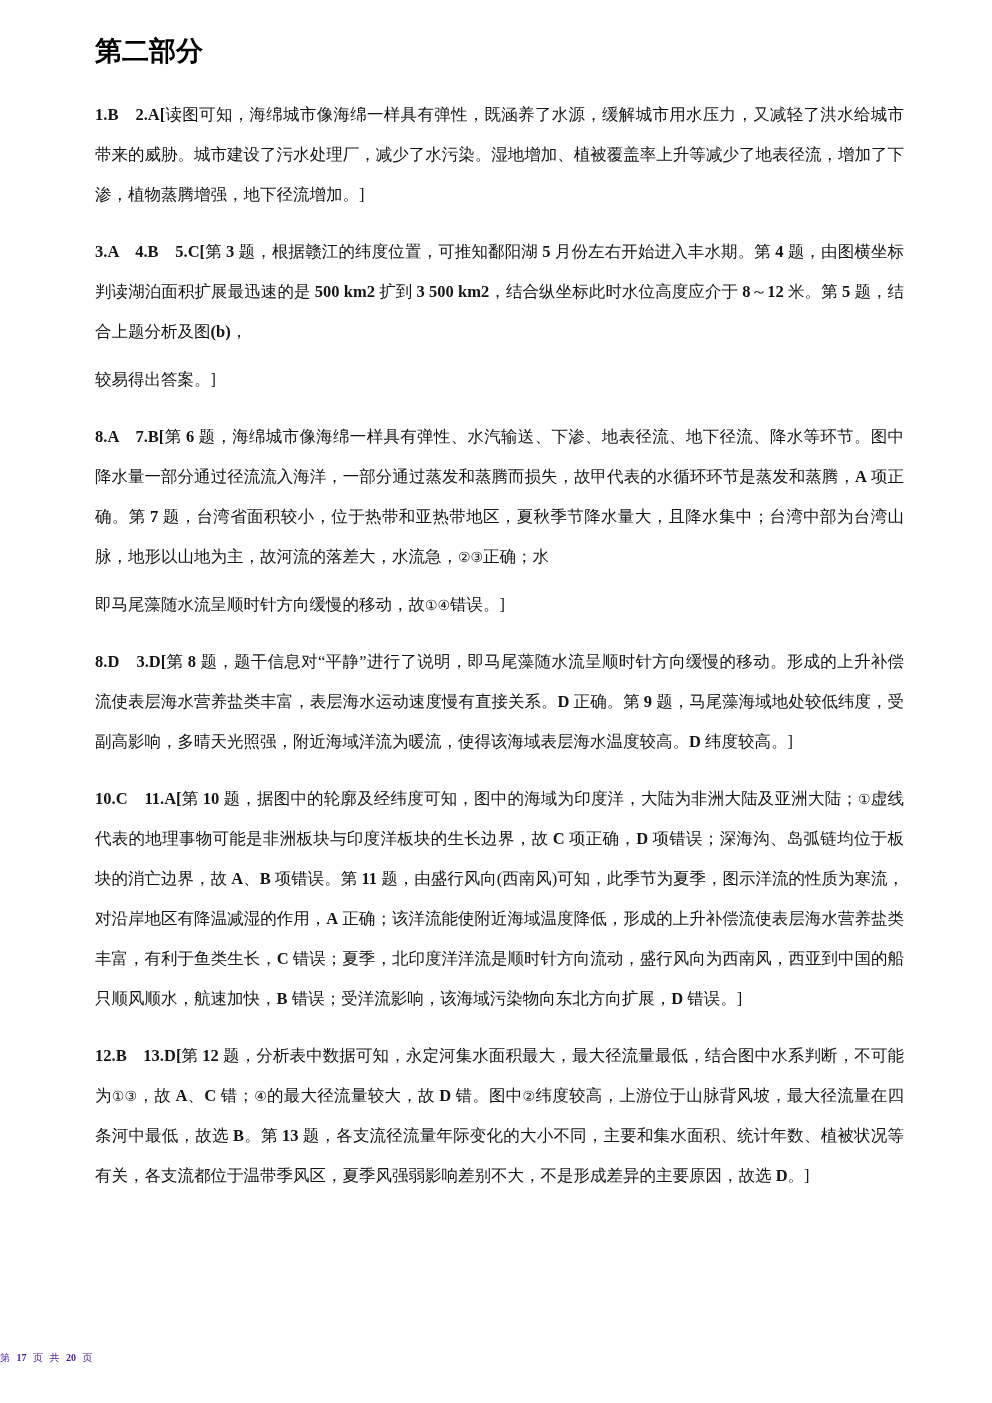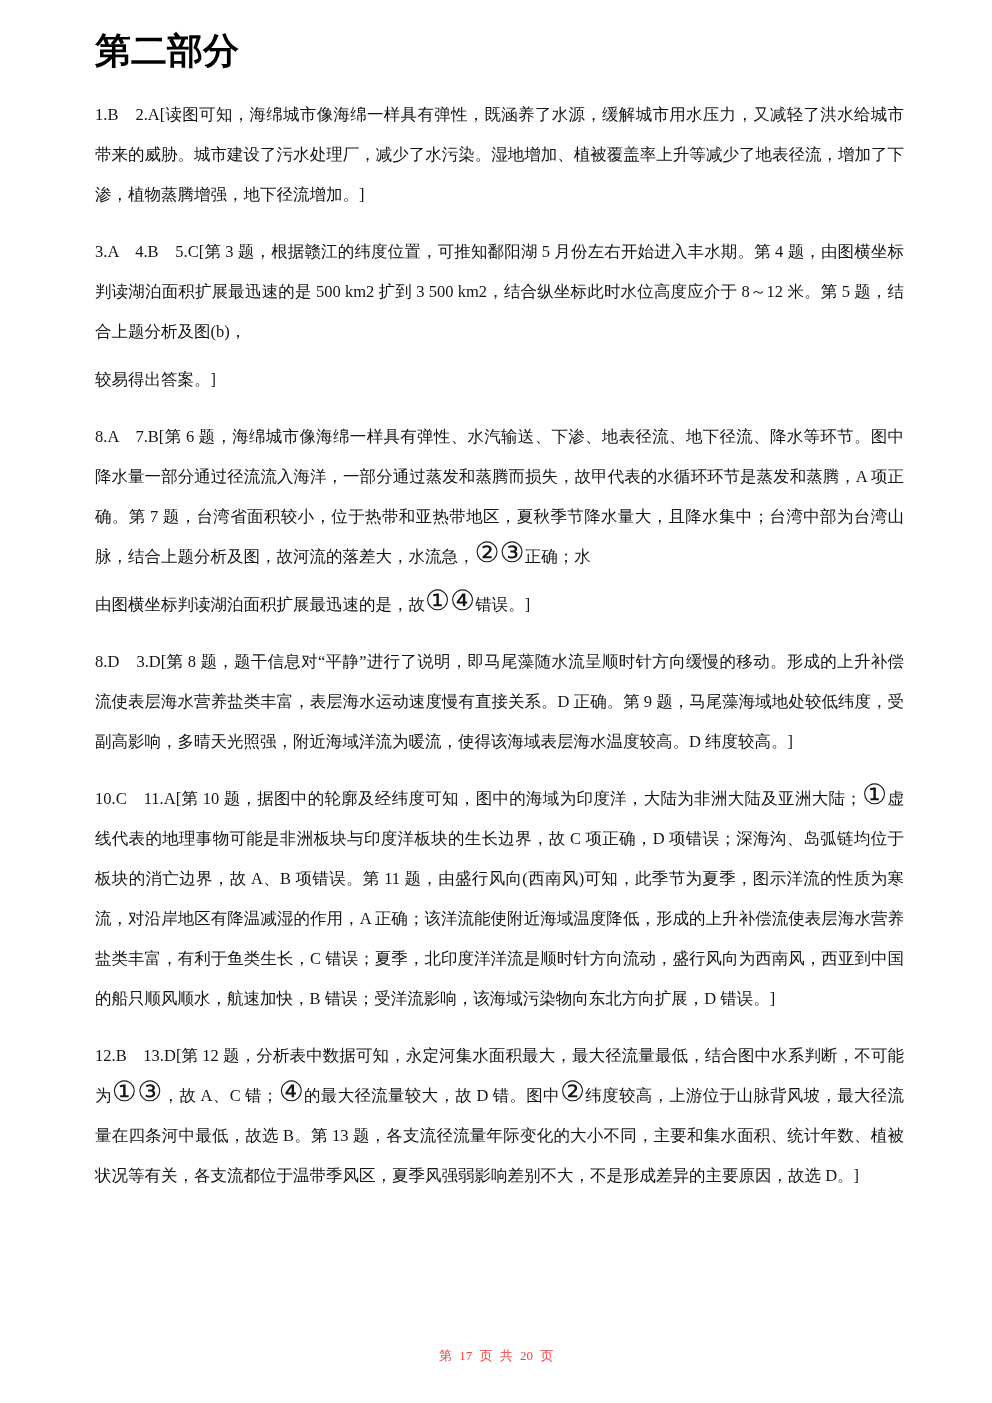--- a/index.html
+++ b/index.html
@@ -8,62 +8,61 @@
     width:992px;height:1403px;
     background:#ffffff;
     color:#151515;
     font-family:"Liberation Serif","DejaVu Serif",serif;
     overflow:hidden;
     margin:0 auto;
   }
   .content{padding:33px 88px 0 95px;}
   .title{
     font-family:"Liberation Sans","DejaVu Sans",sans-serif;
-    font-size:36px;
+    font-size:27px;
     font-weight:700;
     color:#000;
     margin:0 0 26px 0;
     line-height:36px;
   }
   .para{
     font-size:16.5px;
     line-height:40px;
     text-align:justify;
     text-justify:inter-ideograph;
     margin:17px 0 0 0;
     word-break:break-all;
   }
   .para.cont{margin-top:8px;font-family:Liberation Serif, serif;}
-  .b{font-weight:400;margin-top:20px;}
-  .circ{font-size:28px;line-height:1;margin-top:24px;}
+  .b{font-weight:700;margin-top:20px;}
+  .circ{font-size:14px;line-height:1;margin-top:24px;}
   .footer{
     position:absolute;
     left:0;right:0;bottom:38px;
-    text-align:center;
-    font-size:13px;
+    font-size:10px;
     word-spacing:4px;
-    color:#ef4444;
+    color:#4c1d95;
   }
 </style>
 </head>
 <body>
 
 <div class="page">
   <div class="content">
     <h1 class="title">第二部分</h1>
 
     <p class="para"><span class="b">1.B　2.A[</span><span>读图可知，海绵城市像海绵一样具有弹性，既涵养了水源，缓解城市用水压力，又减轻了洪水给城市带来的威胁。城市建设了污水处理厂，减少了水污染。湿地增加、植被覆盖率上升等减少了地表径流，增加了下渗，植物蒸腾增强，地下径流增加。]</span></p>
 
     <p class="para"><span class="b">3.A　4.B　5.C[</span><span>第 </span><span class="b">3</span><span> 题，根据赣江的纬度位置，可推知鄱阳湖 </span><span class="b">5</span><span> 月份左右开始进入丰水期。第 </span><span class="b">4</span><span> 题，由图横坐标判读湖泊面积扩展最迅速的是 </span><span class="b">500 km2</span><span> 扩到 </span><span class="b">3 500 km2</span><span>，结合纵坐标此时水位高度应介于 </span><span class="b">8</span><span>～</span><span class="b">12</span><span> 米。第 </span><span class="b">5</span><span> 题，结合上题分析及图</span><span class="b">(b)</span><span>，</span></p>
 
     <p class="para cont"><span>较易得出答案。]</span></p>
 
-    <p class="para"><span class="b">8.A　7.B[</span><span>第 </span><span class="b">6</span><span> 题，海绵城市像海绵一样具有弹性、水汽输送、下渗、地表径流、地下径流、降水等环节。图中降水量一部分通过径流流入海洋，一部分通过蒸发和蒸腾而损失，故甲代表的水循环环节是蒸发和蒸腾，</span><span class="b">A</span><span> 项正确。第 </span><span class="b">7</span><span> 题，台湾省面积较小，位于热带和亚热带地区，夏秋季节降水量大，且降水集中；台湾中部为台湾山脉，结合上题分析及图，故河流的落差大，水流急，</span><span class="circ">②③</span><span>正确；水</span></p>
+    <p class="para"><span class="b">8.A　7.B[</span><span>第 </span><span class="b">6</span><span> 题，海绵城市像海绵一样具有弹性、水汽输送、下渗、地表径流、地下径流、降水等环节。图中降水量一部分通过径流流入海洋，一部分通过蒸发和蒸腾而损失，故甲代表的水循环环节是蒸发和蒸腾，</span><span class="b">A</span><span> 项正确。第 </span><span class="b">7</span><span> 题，台湾省面积较小，位于热带和亚热带地区，夏秋季节降水量大，且降水集中；台湾中部为台湾山脉，地形以山地为主，故河流的落差大，水流急，</span><span class="circ">②③</span><span>正确；水</span></p>
 
-    <p class="para cont"><span>由图横坐标判读湖泊面积扩展最迅速的是，故</span><span class="circ">①④</span><span>错误。]</span></p>
+    <p class="para cont"><span>即马尾藻随水流呈顺时针方向缓慢的移动，故</span><span class="circ">①④</span><span>错误。]</span></p>
 
     <p class="para"><span class="b">8.D　3.D[</span><span>第 </span><span class="b">8</span><span> 题，题干信息对“平静”进行了说明，即马尾藻随水流呈顺时针方向缓慢的移动。形成的上升补偿流使表层海水营养盐类丰富，表层海水运动速度慢有直接关系。</span><span class="b">D</span><span> 正确。第 </span><span class="b">9</span><span> 题，马尾藻海域地处较低纬度，受副高影响，多晴天光照强，附近海域洋流为暖流，使得该海域表层海水温度较高。</span><span class="b">D</span><span> 纬度较高。]</span></p>
 
     <p class="para"><span class="b">10.C　11.A[</span><span>第 </span><span class="b">10</span><span> 题，据图中的轮廓及经纬度可知，图中的海域为印度洋，大陆为非洲大陆及亚洲大陆；</span><span class="circ">①</span><span>虚线代表的地理事物可能是非洲板块与印度洋板块的生长边界，故 </span><span class="b">C</span><span> 项正确，</span><span class="b">D</span><span> 项错误；深海沟、岛弧链均位于板块的消亡边界，故 </span><span class="b">A</span><span>、</span><span class="b">B</span><span> 项错误。第 </span><span class="b">11</span><span> 题，由盛行风向(西南风)可知，此季节为夏季，图示洋流的性质为寒流，对沿岸地区有降温减湿的作用，</span><span class="b">A</span><span> 正确；该洋流能使附近海域温度降低，形成的上升补偿流使表层海水营养盐类丰富，有利于鱼类生长，</span><span class="b">C</span><span> 错误；夏季，北印度洋洋流是顺时针方向流动，盛行风向为西南风，西亚到中国的船只顺风顺水，航速加快，</span><span class="b">B</span><span> 错误；受洋流影响，该海域污染物向东北方向扩展，</span><span class="b">D</span><span> 错误。]</span></p>
 
     <p class="para"><span class="b">12.B　13.D[</span><span>第 </span><span class="b">12</span><span> 题，分析表中数据可知，永定河集水面积最大，最大径流量最低，结合图中水系判断，不可能为</span><span class="circ">①③</span><span>，故 </span><span class="b">A</span><span>、</span><span class="b">C</span><span> 错；</span><span class="circ">④</span><span>的最大径流量较大，故 </span><span class="b">D</span><span> 错。图中</span><span class="circ">②</span><span>纬度较高，上游位于山脉背风坡，最大径流量在四条河中最低，故选 </span><span class="b">B</span><span>。第 </span><span class="b">13</span><span> 题，各支流径流量年际变化的大小不同，主要和集水面积、统计年数、植被状况等有关，各支流都位于温带季风区，夏季风强弱影响差别不大，不是形成差异的主要原因，故选 </span><span class="b">D</span><span>。]</span></p>
   </div>
 
   <div class="footer"><span>第 </span><span class="b">17</span><span> 页 共 </span><span class="b">20</span><span> 页</span></div>
 </div>

